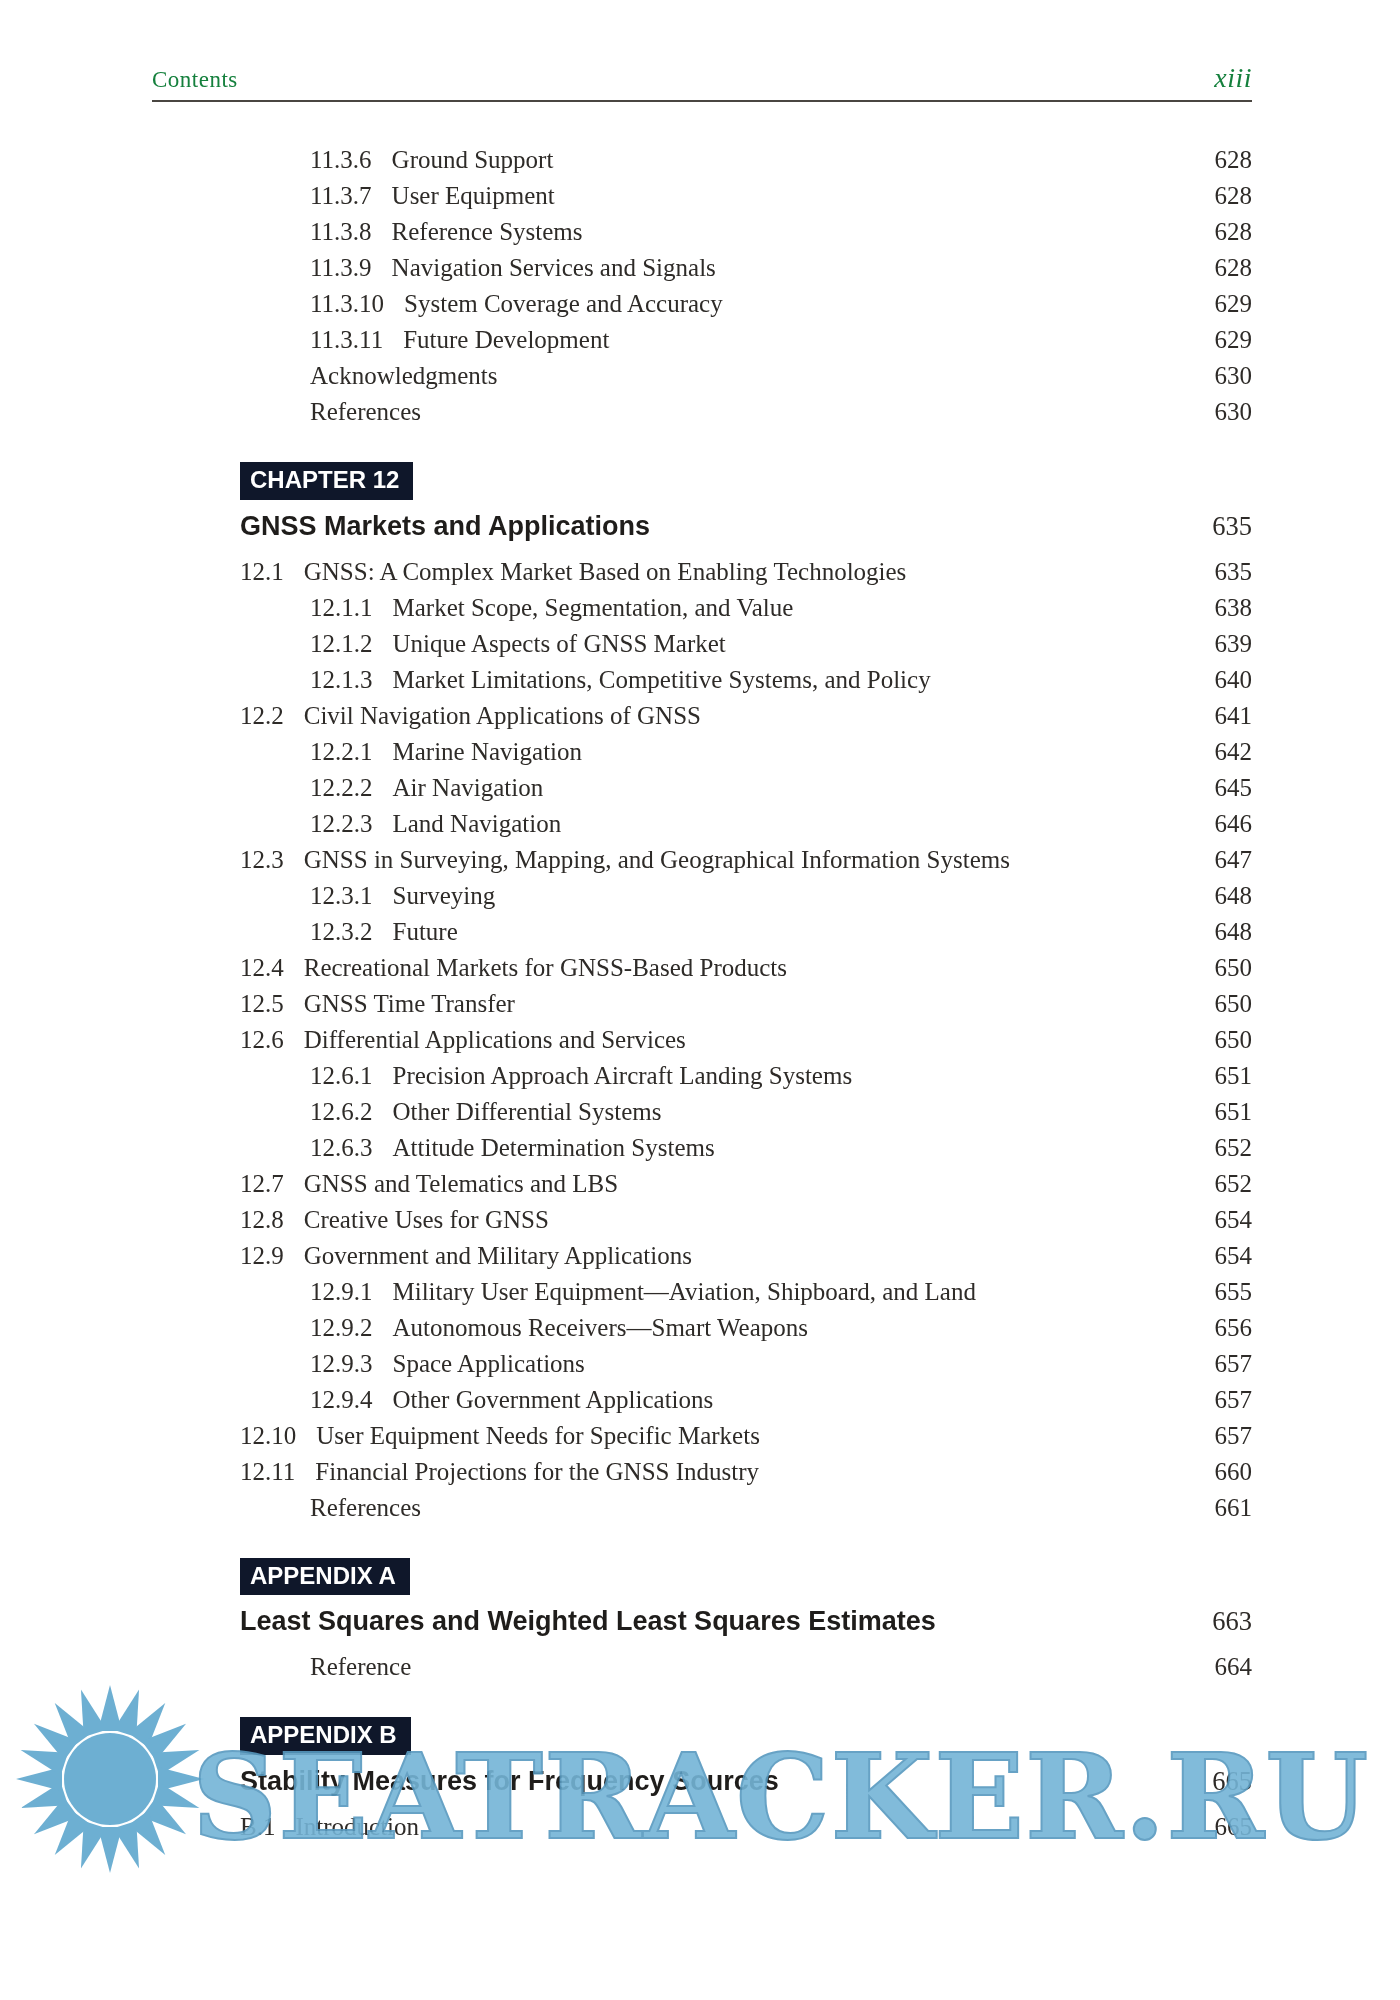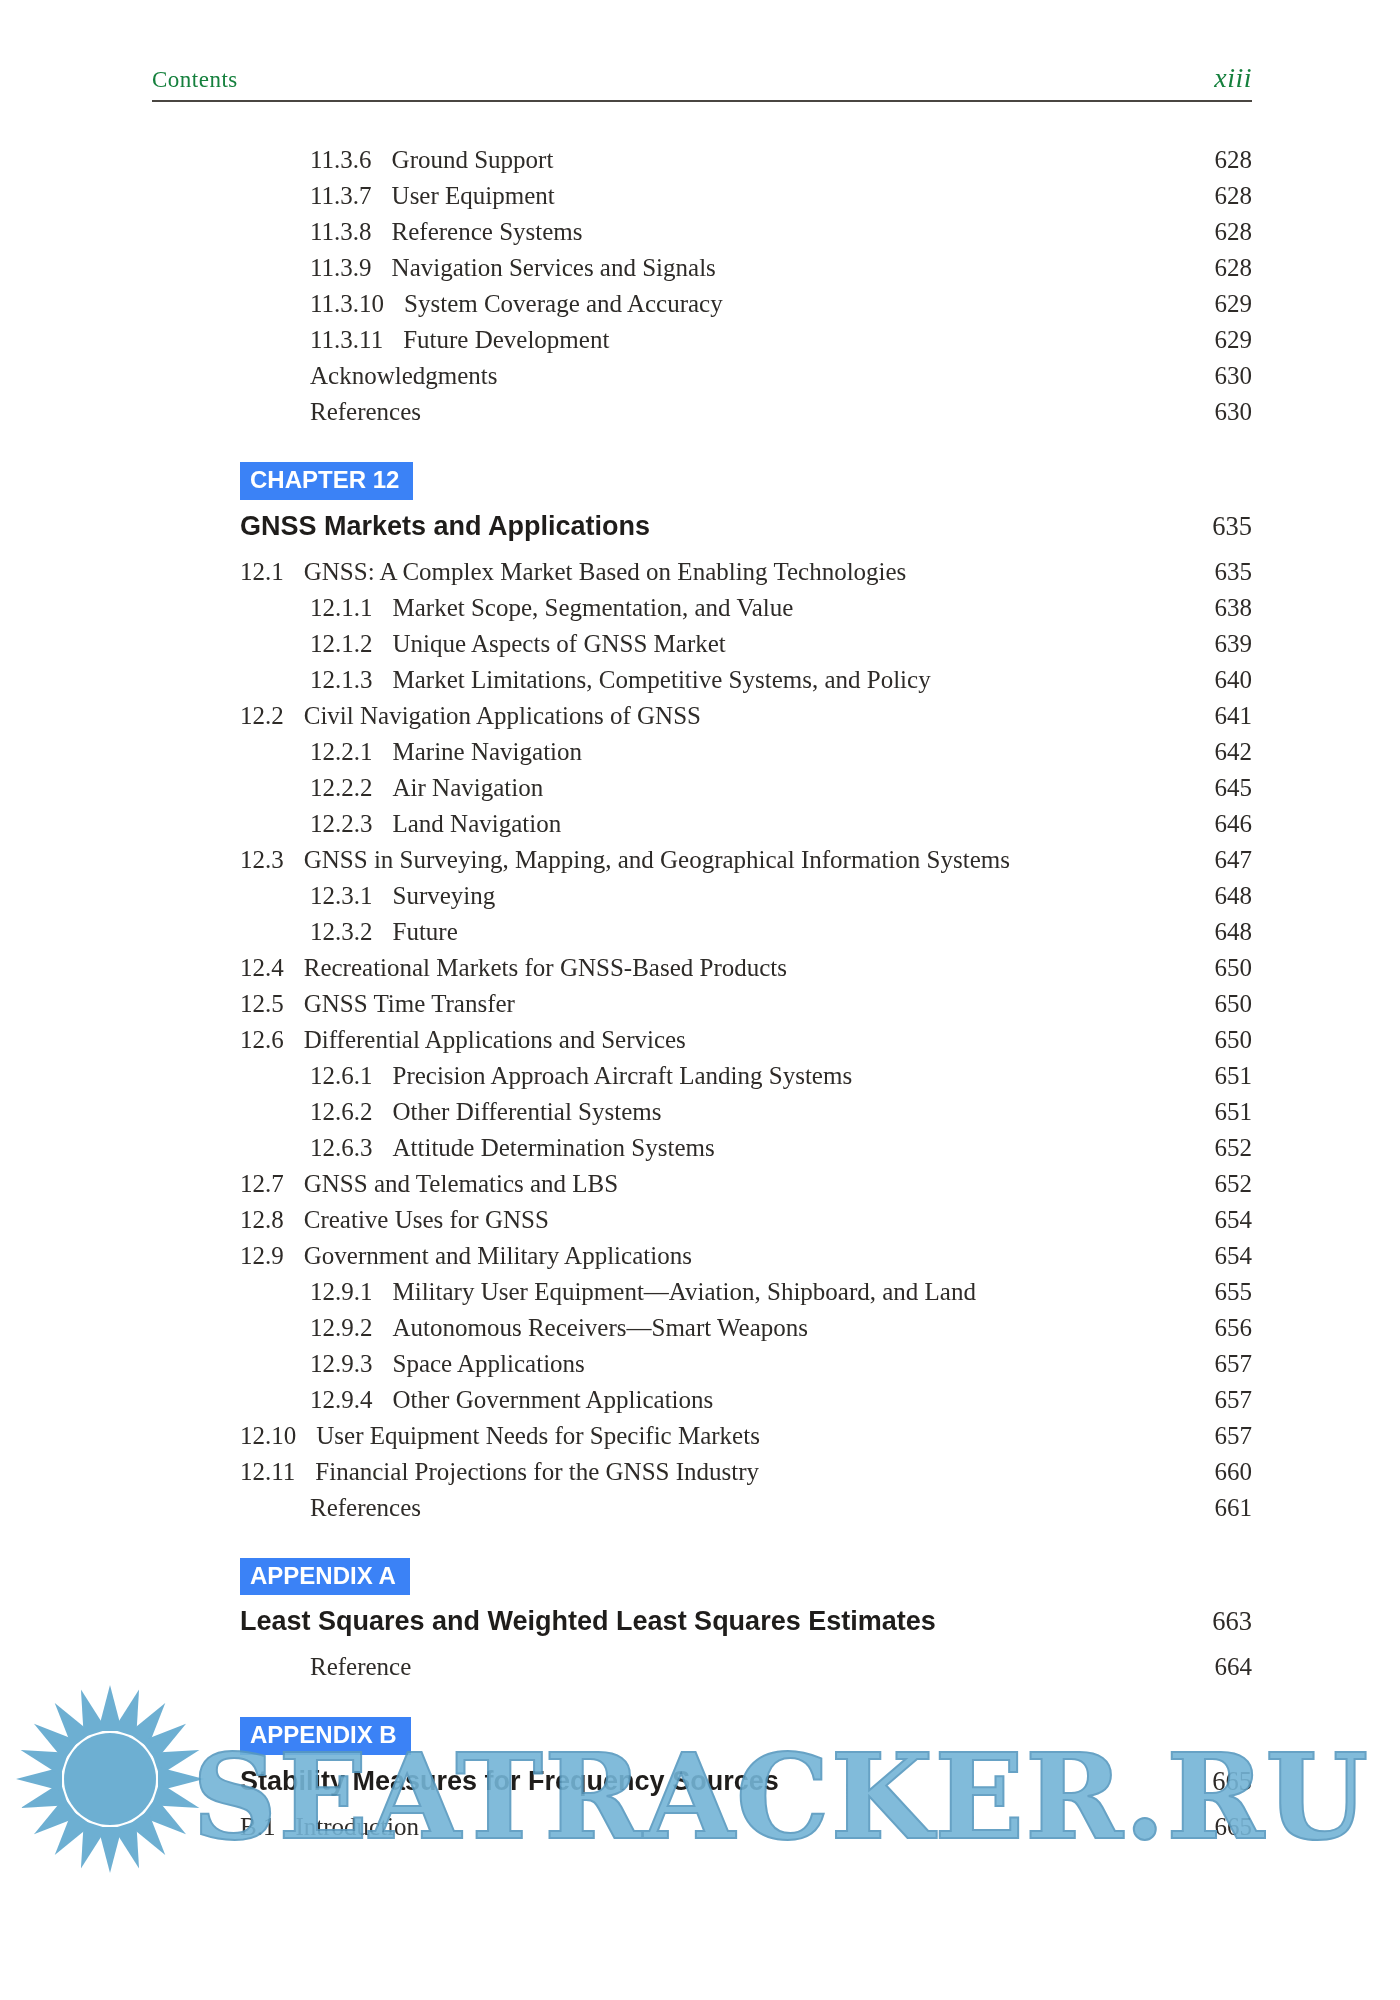--- a/index.html
+++ b/index.html
@@ -29,21 +29,21 @@
   }
   .lvl1 { margin-left: 88px; justify-content: space-between; }
   .lvl2 { margin-left: 158px; }
   .num { margin-right: 20px; white-space: pre; }
   .title { white-space: nowrap; }
   .page-num { margin-left: auto; padding-left: 16px; font-family: Liberation Serif, serif; }
 
   .badge-wrap { margin-top: 32px; line-height: 1; }
   .badge {
     display: inline-block; margin-left: 88px;
-    background: #3b82f6; color: #ffffff;
+    background: #0f172a; color: #ffffff;
     font-family: "Liberation Sans", sans-serif;
     font-weight: bold; font-size: 24px;
     padding: 4px 14px 6px 10px; line-height: 1.15;
   }
   .heading {
     display: flex; align-items: baseline;
     margin-left: 88px; margin-top: 8px; margin-bottom: 10px;
     line-height: 36px;
   }
   .heading .h-title {

